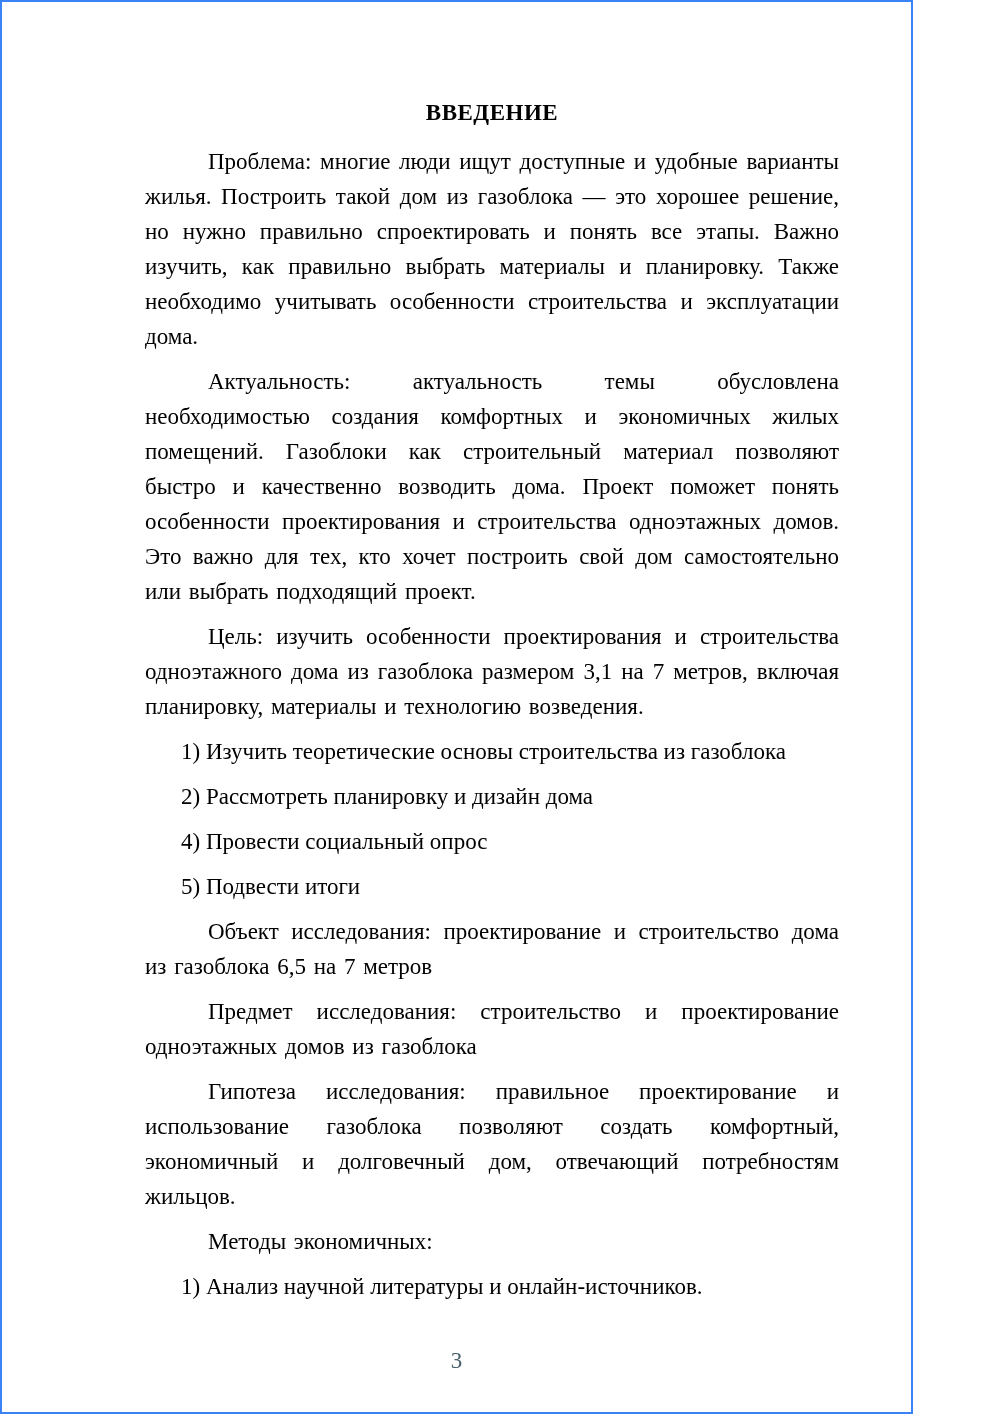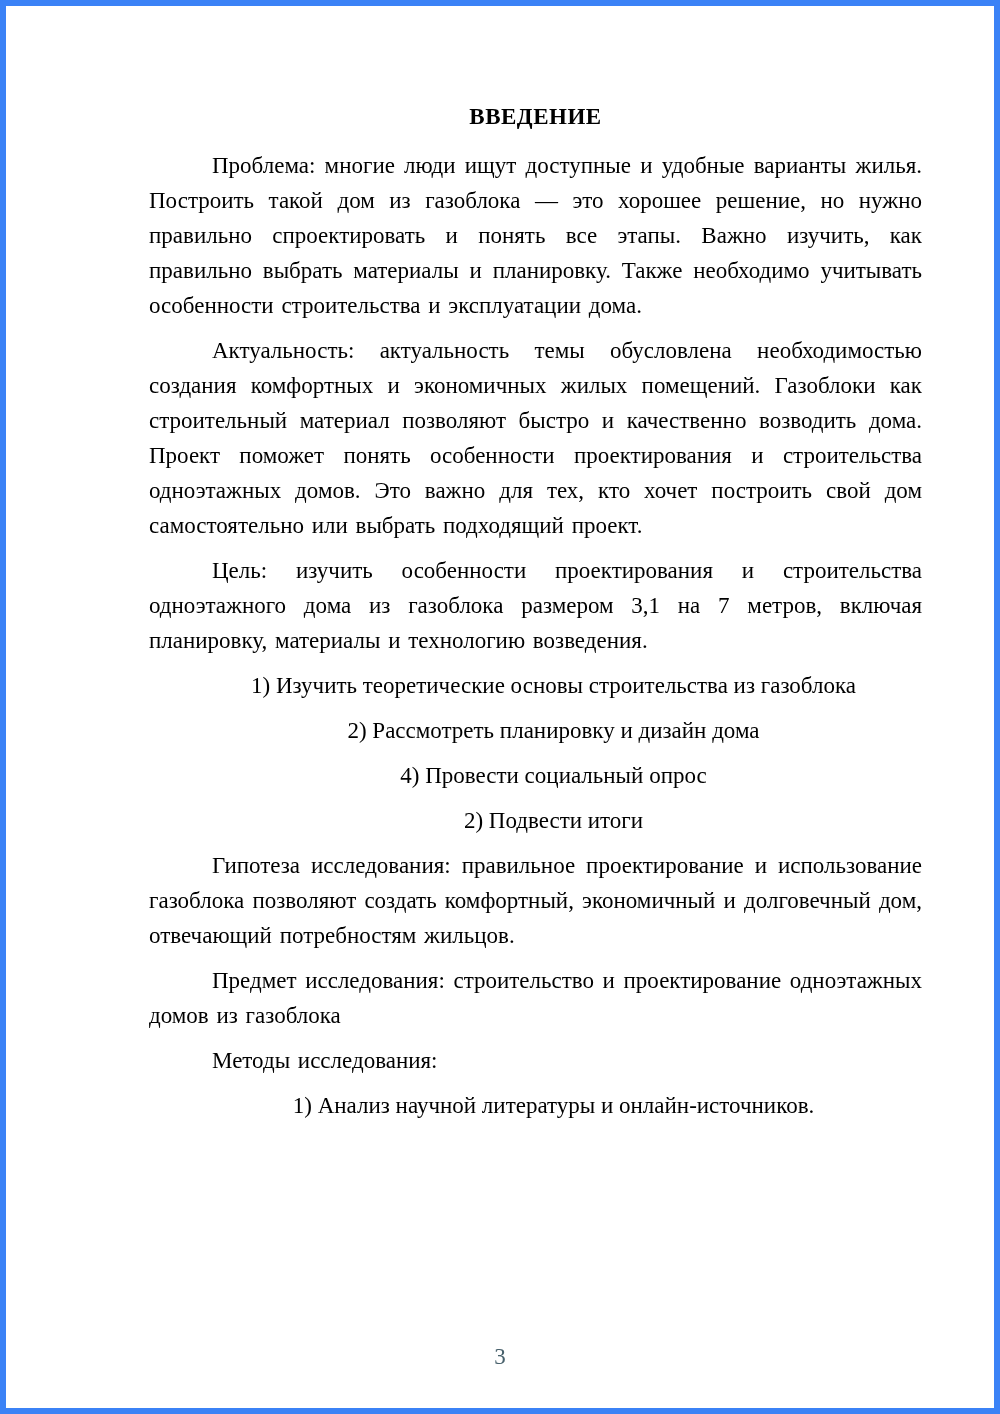--- a/index.html
+++ b/index.html
@@ -1,26 +1,26 @@
 <!DOCTYPE html>
 <html><head>
 <meta charset="utf-8">
 <style>
   html, body {
     margin: 0;
     padding: 0;
     background: #ffffff;
   }
   .page {
-    width: 1000px;
+    width: 913px;
     height: 1414px;
     box-sizing: border-box;
     position: relative;
     background: #ffffff;
-    border: 6px solid #3b82f6;
+    border: 2px solid #3b82f6;
     padding: 93px 72px 60px 143px;
     font-family: "Liberation Serif", serif;
     font-size: 23px;
     line-height: 35px;
     color: #000000;
     overflow: hidden;
   }
   .doc-title {
     font-size: 23px;
     font-weight: bold;
@@ -29,21 +29,21 @@
     letter-spacing: 0.5px;
   }
   .paragraph {
     text-align: justify;
     text-align-last: left;
     text-indent: 63px;
     margin: 0 0 10px 0;
     word-spacing: 2px;
   }
   .list-item {
-    text-align: center;
+    text-align: left;
     padding-left: 36px;
     margin: 0 0 10px 0;
   }
   .page-number {
     position: absolute;
     bottom: 34px;
     left: 0;
     right: 0;
     text-align: center;
     font-size: 23px;
@@ -64,26 +64,27 @@
   <p class="paragraph">Цель: изучить особенности проектирования и строительства одноэтажного дома из газоблока размером 3,1 на 7 метров, включая планировку, материалы и технологию возведения.</p>
 
 
   <p class="list-item">1) Изучить теоретические основы строительства из газоблока</p>
 
   <p class="list-item">2) Рассмотреть планировку и дизайн дома</p>
 
 
   <p class="list-item">4) Провести социальный опрос</p>
 
-  <p class="list-item">2) Подвести итоги</p>
+  <p class="list-item">5) Подвести итоги</p>
 
+  <p class="paragraph">Объект исследования: проектирование и строительство дома из газоблока 6,5 на 7 метров</p>
+
+  <p class="paragraph">Предмет исследования: строительство и проектирование одноэтажных домов из газоблока</p>
 
   <p class="paragraph">Гипотеза исследования: правильное проектирование и использование газоблока позволяют создать комфортный, экономичный и долговечный дом, отвечающий потребностям жильцов.</p>
 
-  <p class="paragraph">Предмет исследования: строительство и проектирование одноэтажных домов из газоблока</p>
-
-  <p class="paragraph">Методы исследования:</p>
+  <p class="paragraph">Методы экономичных:</p>
 
   <p class="list-item">1) Анализ научной литературы и онлайн-источников.</p>
 
   <div class="page-number">3</div>
 
 </div>
 
 </body></html>

